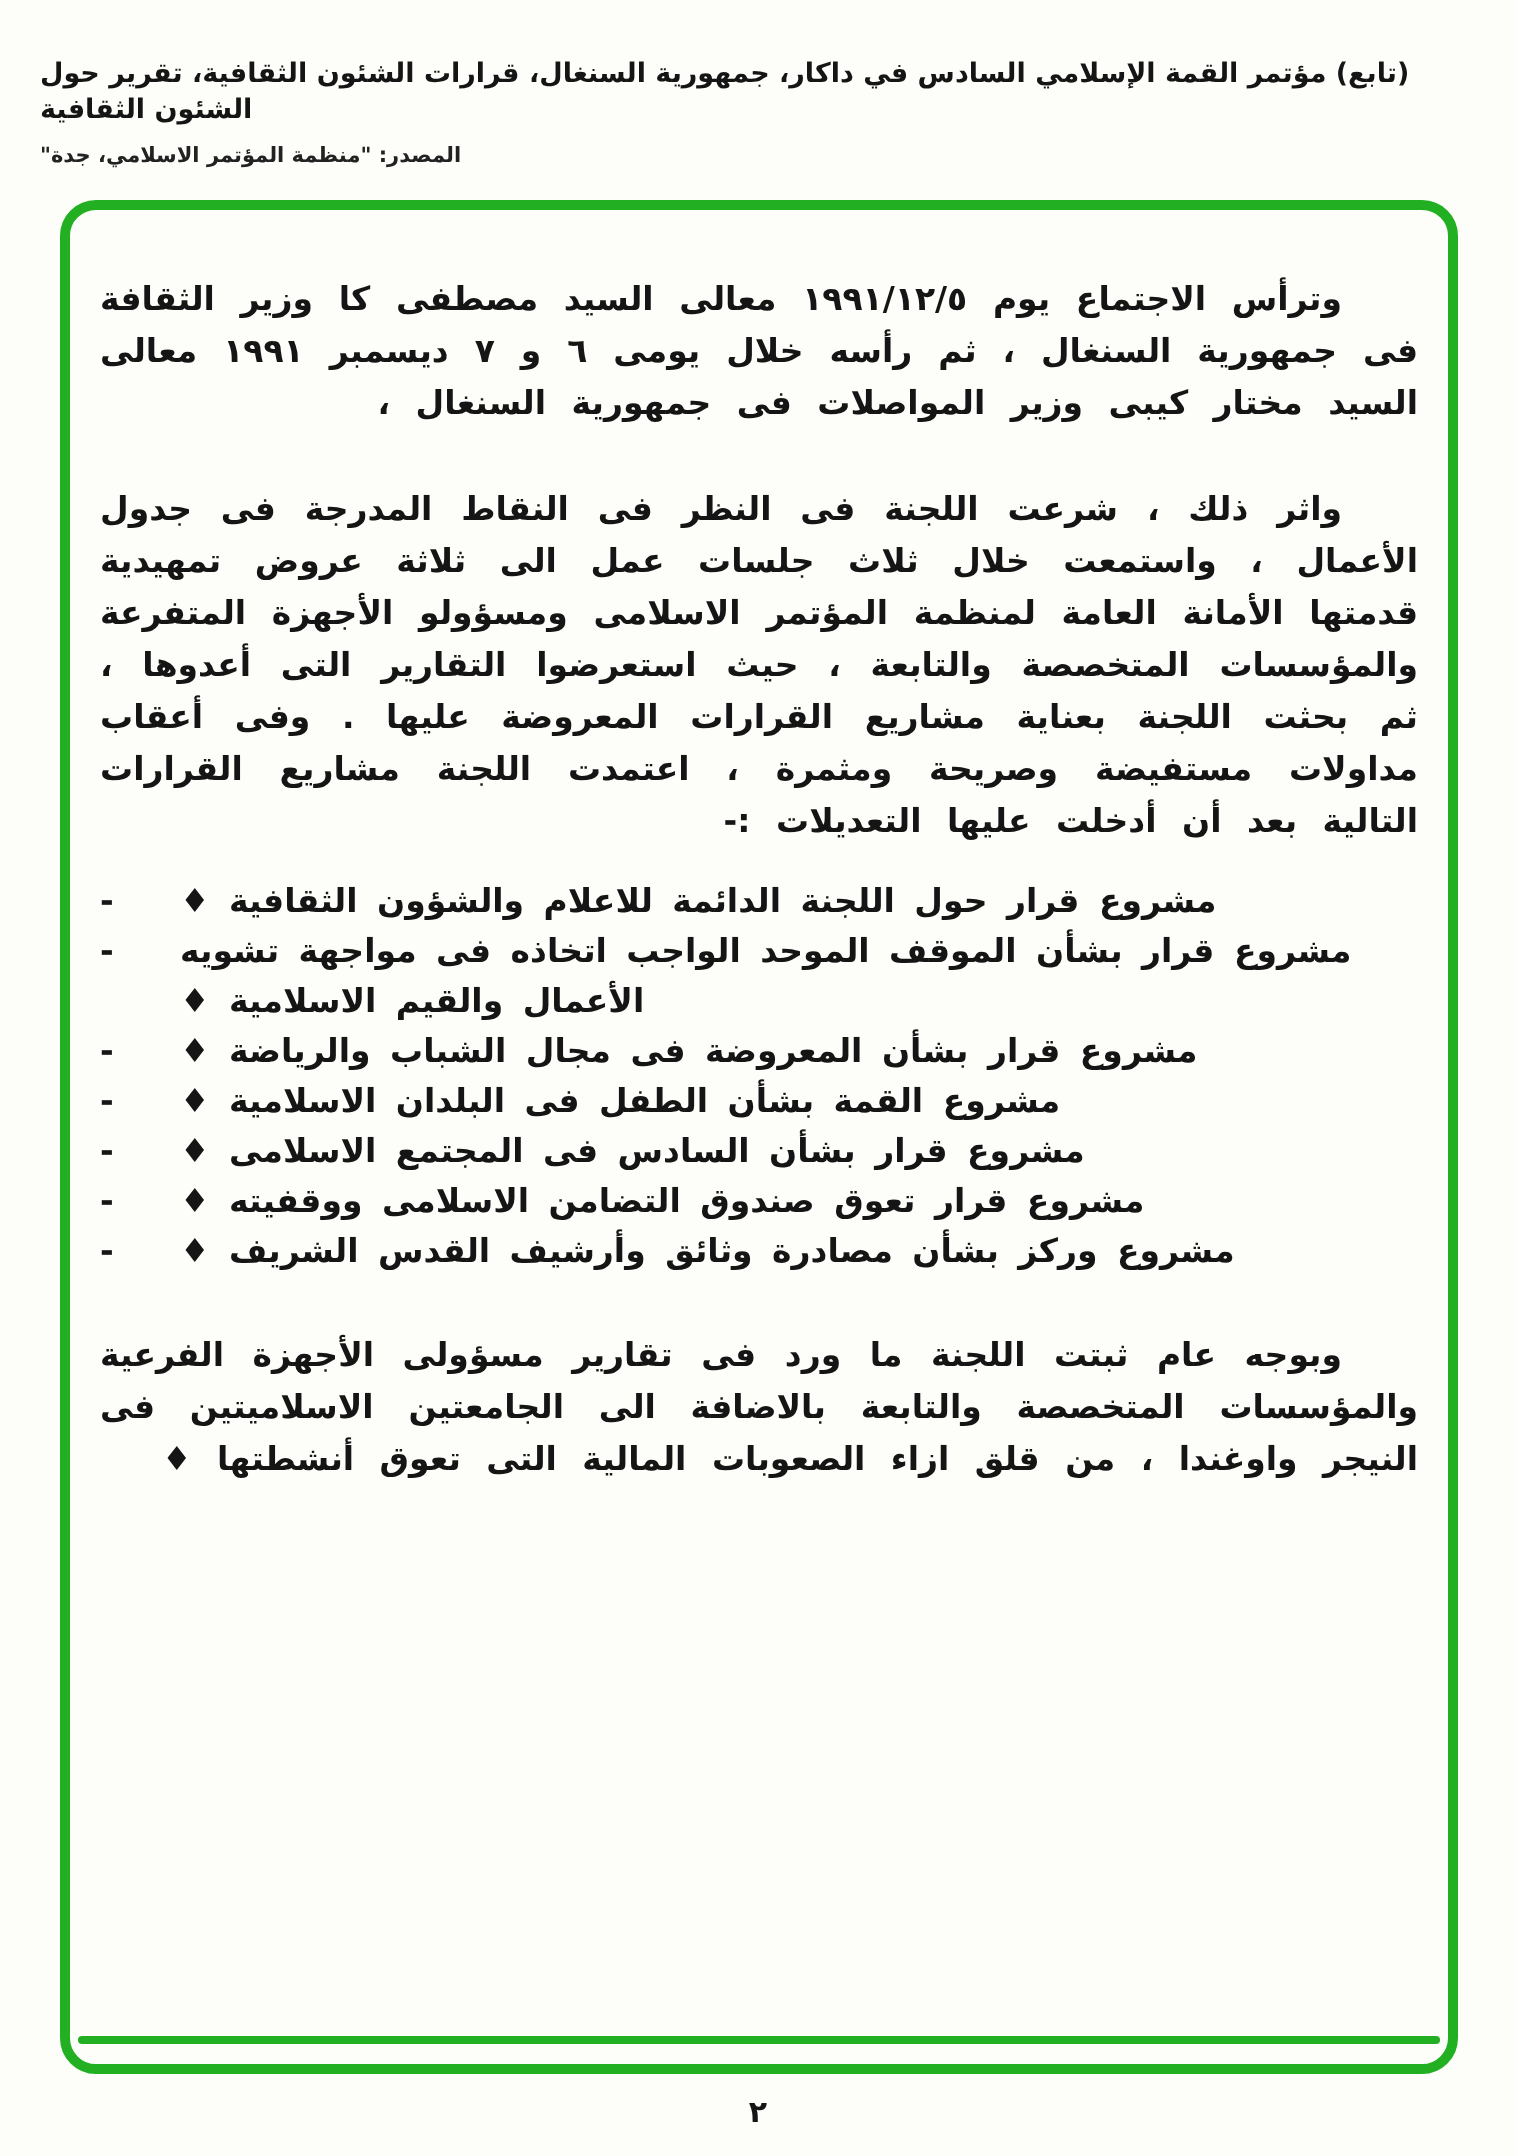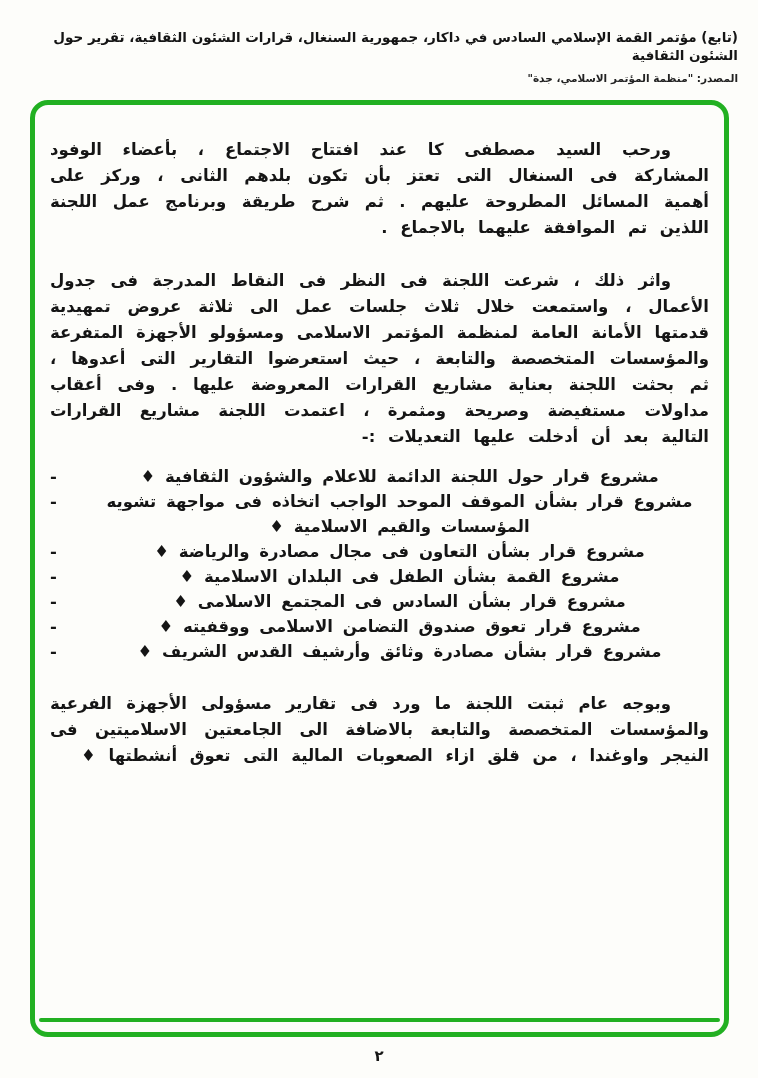--- a/index.html
+++ b/index.html
@@ -11,21 +11,21 @@
     margin: 0 auto;
     background: var(--paper, #fdfdfa);
     font-family: "DejaVu Sans", sans-serif;
     color: var(--text, #151515);
     overflow: hidden;
   }
   
   .doc-header {
     position: absolute;
     top: 28px; left: 20px; right: 20px;
-    text-align: right;
+    text-align: left;
     direction: rtl;
   }
   .doc-title {
     font-size: 13.5px;
     font-weight: bold;
     line-height: 18px;
   }
   .doc-source {
     font-size: 10.5px;
     font-weight: bold;
@@ -73,21 +73,21 @@
     line-height: 25px;
   }
   .dash {
     flex: 0 0 40px;
     text-align: left;
     font-weight: bold;
   }
   .li-text {
     flex: 1;
     direction: rtl;
-    text-align: center;
+    text-align: left;
     word-spacing: 4px;
   }
   
   .page-number {
     position: absolute;
     top: 1047px; left: 0; right: 0;
     text-align: center;
     font-size: 15px;
     font-weight: bold;
   }
@@ -98,53 +98,53 @@
 <div class="page">
 
   <header class="doc-header">
     <div class="doc-title">(تابع) مؤتمر القمة الإسلامي السادس في داكار، جمهورية السنغال، قرارات الشئون الثقافية، تقرير حول الشئون الثقافية</div>
     <div class="doc-source">المصدر: "منظمة المؤتمر الاسلامي، جدة"</div>
   </header>
 
   <div class="frame">
     <div class="content">
 
+      <p class="para">وترأس الاجتماع يوم ١٩٩١/١٢/٥ معالى السيد مصطفى كا وزير الثقافة فى جمهورية السنغال ، ثم رأسه خلال يومى ٦ و ٧ ديسمبر ١٩٩١ معالى السيد مختار كيبى وزير المواصلات فى جمهورية السنغال ،</p>
 
-      <p class="para">ورحب السيد مصطفى كا عند افتتاح الاجتماع ، بأعضاء الوفود المشاركة فى السنغال التى تعتز بأن تكون بلدهم الثانى ، وركز على أهمية المسائل المطروحة عليهم . ثم شرح طريقة وبرنامج عمل اللجنة اللذين تم الموافقة عليهما بالاجماع .</p>
 
       <p class="para tight">واثر ذلك ، شرعت اللجنة فى النظر فى النقاط المدرجة فى جدول الأعمال ، واستمعت خلال ثلاث جلسات عمل الى ثلاثة عروض تمهيدية قدمتها الأمانة العامة لمنظمة المؤتمر الاسلامى ومسؤولو الأجهزة المتفرعة والمؤسسات المتخصصة والتابعة ، حيث استعرضوا التقارير التى أعدوها ، ثم بحثت اللجنة بعناية مشاريع القرارات المعروضة عليها . وفى أعقاب مداولات مستفيضة وصريحة ومثمرة ، اعتمدت اللجنة مشاريع القرارات التالية بعد أن أدخلت عليها التعديلات :-</p>
 
       <div class="res-list">
         <div class="list-item">
           <span class="dash">-</span>
           <span class="li-text">مشروع قرار حول اللجنة الدائمة للاعلام والشؤون الثقافية ♦</span>
         </div>
         <div class="list-item">
           <span class="dash">-</span>
-          <span class="li-text">مشروع قرار بشأن الموقف الموحد الواجب اتخاذه فى مواجهة تشويه المؤسسات والقيم الاسلامية ♦</span>
+          <span class="li-text">مشروع قرار بشأن الموقف الموحد الواجب اتخاذه فى مواجهة تشويه الأعمال والقيم الاسلامية ♦</span>
         </div>
         <div class="list-item">
           <span class="dash">-</span>
-          <span class="li-text">مشروع قرار بشأن التعاون فى مجال مصادرة والرياضة ♦</span>
+          <span class="li-text">مشروع قرار بشأن المعروضة فى مجال الشباب والرياضة ♦</span>
         </div>
         <div class="list-item">
           <span class="dash">-</span>
           <span class="li-text">مشروع القمة بشأن الطفل فى البلدان الاسلامية ♦</span>
         </div>
         <div class="list-item">
           <span class="dash">-</span>
           <span class="li-text">مشروع قرار بشأن السادس فى المجتمع الاسلامى ♦</span>
         </div>
         <div class="list-item">
           <span class="dash">-</span>
           <span class="li-text">مشروع قرار تعوق صندوق التضامن الاسلامى ووقفيته ♦</span>
         </div>
         <div class="list-item">
           <span class="dash">-</span>
-          <span class="li-text">مشروع قرار بشأن مصادرة وثائق وأرشيف القدس الشريف ♦</span>
+          <span class="li-text">مشروع وركز بشأن مصادرة وثائق وأرشيف القدس الشريف ♦</span>
         </div>
       </div>
 
       <p class="para">وبوجه عام ثبتت اللجنة ما ورد فى تقارير مسؤولى الأجهزة الفرعية والمؤسسات المتخصصة والتابعة بالاضافة الى الجامعتين الاسلاميتين فى النيجر واوغندا ، من قلق ازاء الصعوبات المالية التى تعوق أنشطتها ♦</p>
 
     </div>
     <div class="frame-inner-line"></div>
   </div>
 
   <div class="page-number">٢</div>

